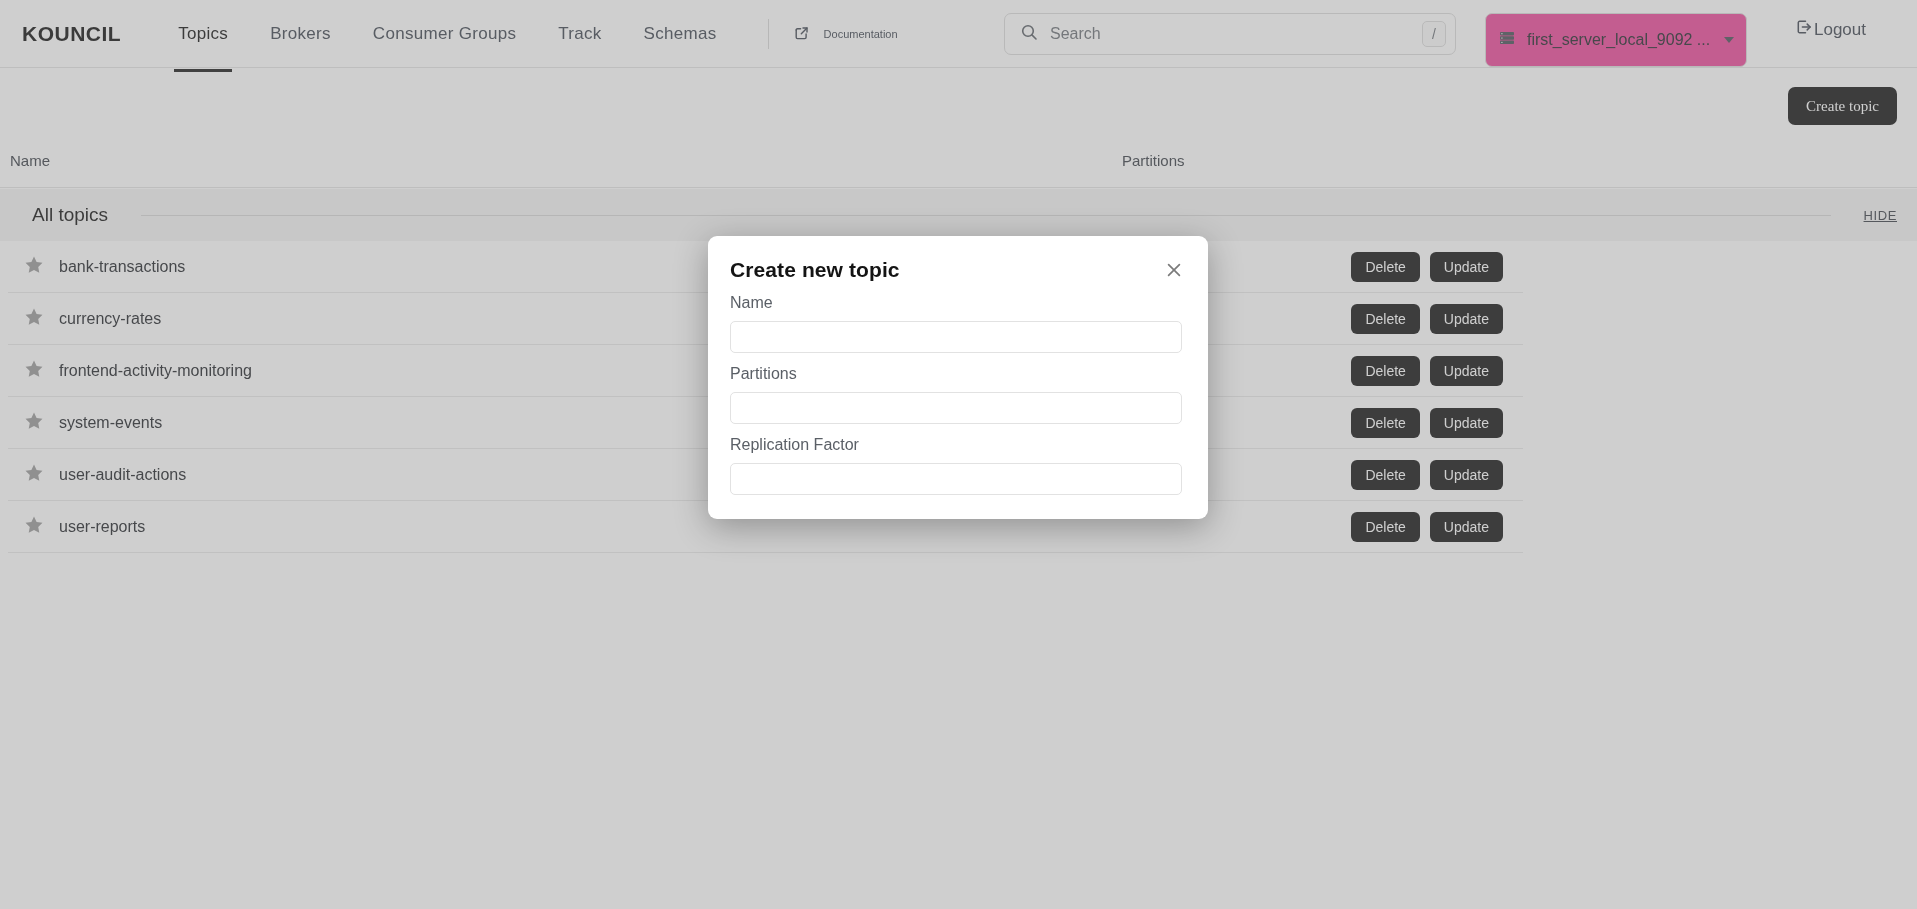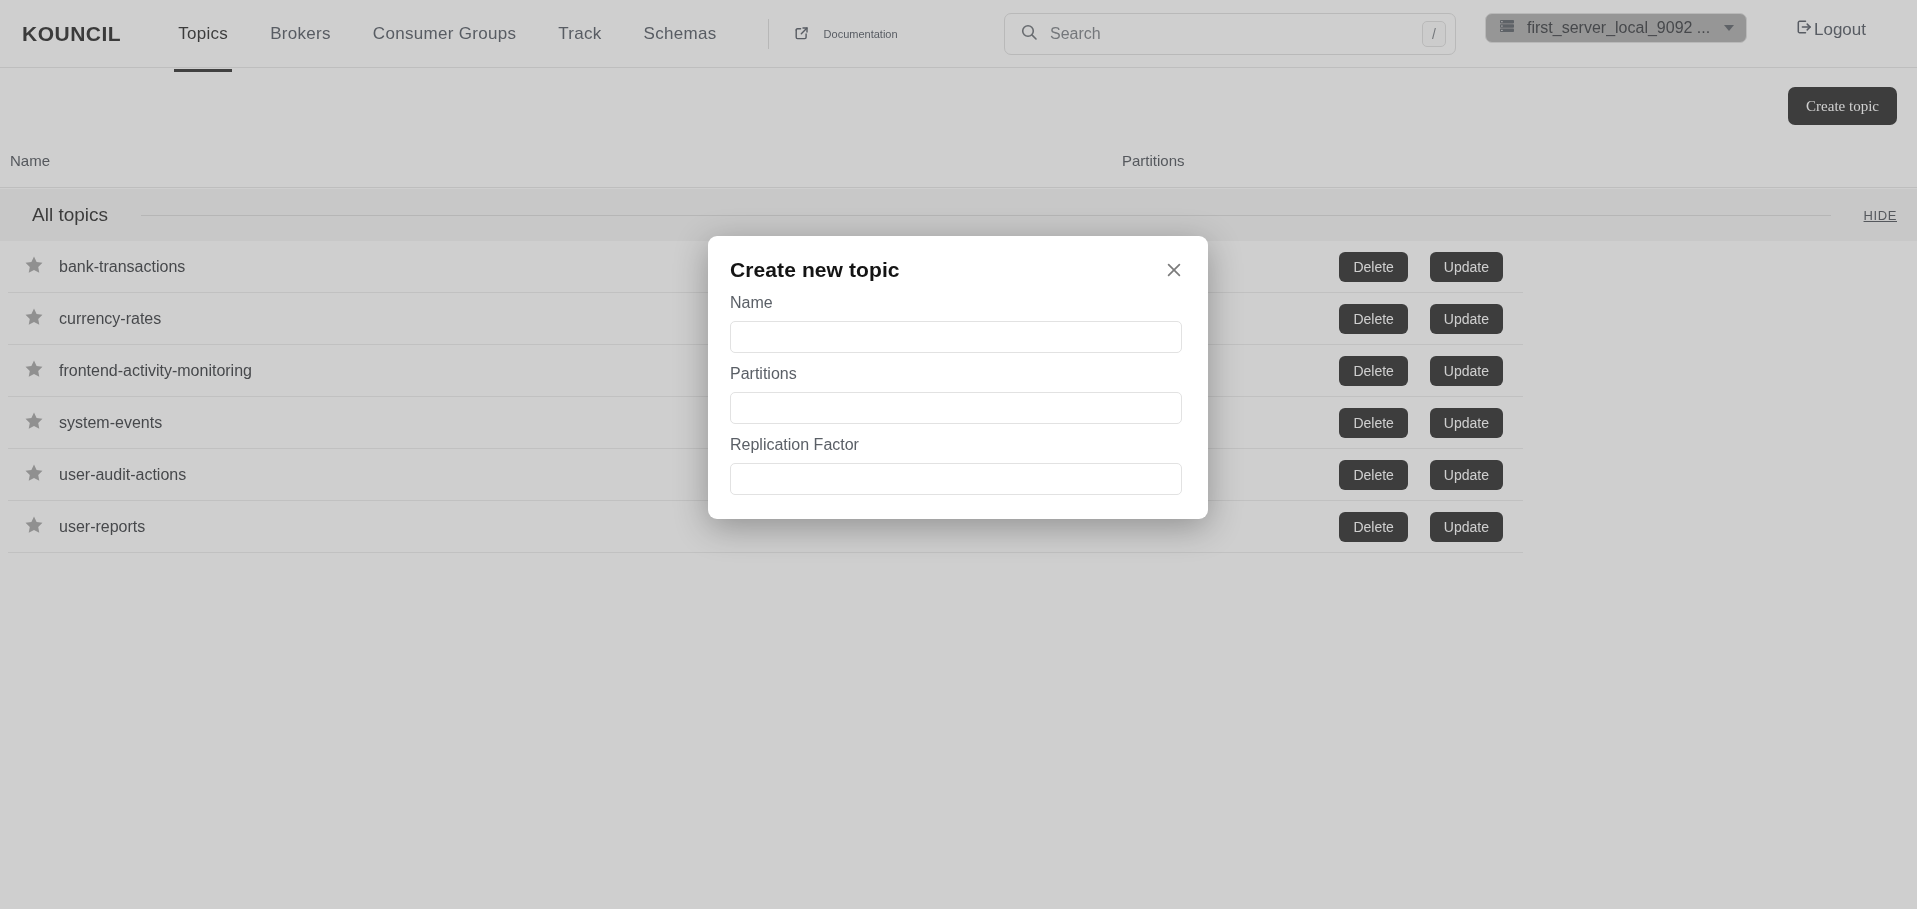--- a/index.html
+++ b/index.html
@@ -110,24 +110,24 @@
     border-radius: 5px;
     display: flex; align-items: center; justify-content: center;
     font-size: 14px; color: #6d7278;
     background: #fbfbfb;
   }
 
   
   #server-select {
     position: absolute;
     left: 1485px; top: 13px;
-    width: 262px; height: 30px;
+    width: 262px; height: 54px;
     border: 1px solid #dcdcdc;
     border-radius: 7px;
-    background: #a3a3a3;
+    background: #ec4899;
     display: flex;
     align-items: center;
     padding: 0 12px;
     gap: 11px;
     cursor: pointer;
   }
   #server-name {
     flex: 1 1 auto;
     font-size: 16px;
     color: #23262b;
@@ -239,21 +239,21 @@
   .row .parts {
     position: absolute;
     left: 1122px;
     font-size: 16px;
     color: #23262b;
   }
   .row .actions {
     position: absolute;
     right: 20px;
     display: flex;
-    gap: 22px;
+    gap: 10px;
   }
   .rowbtn {
     height: 30px;
     padding: 0 14px;
     background: #141414;
     color: #ffffff;
     border: none;
     border-radius: 6px;
     font-family: "Liberation Sans", sans-serif;
     font-size: 14px;

